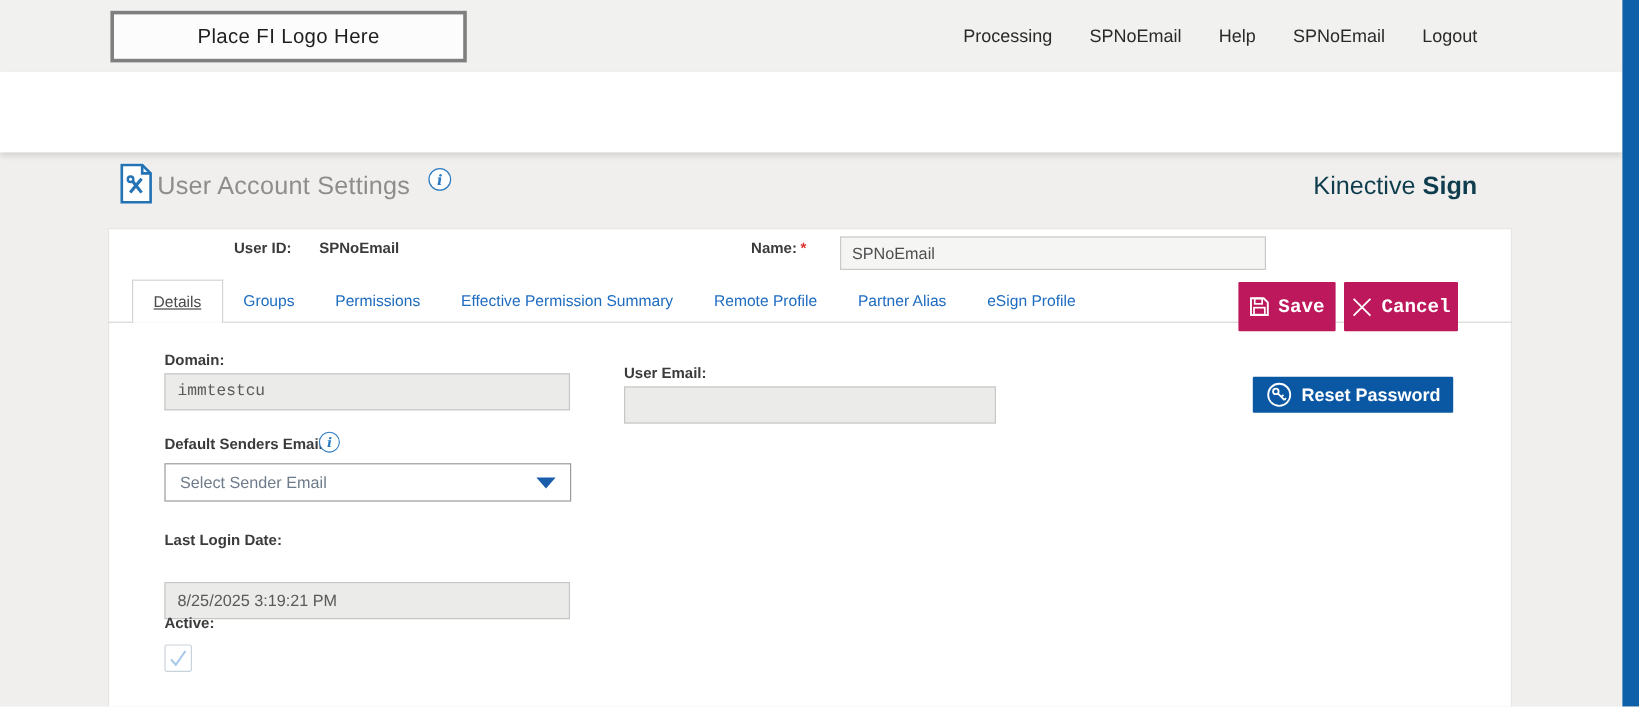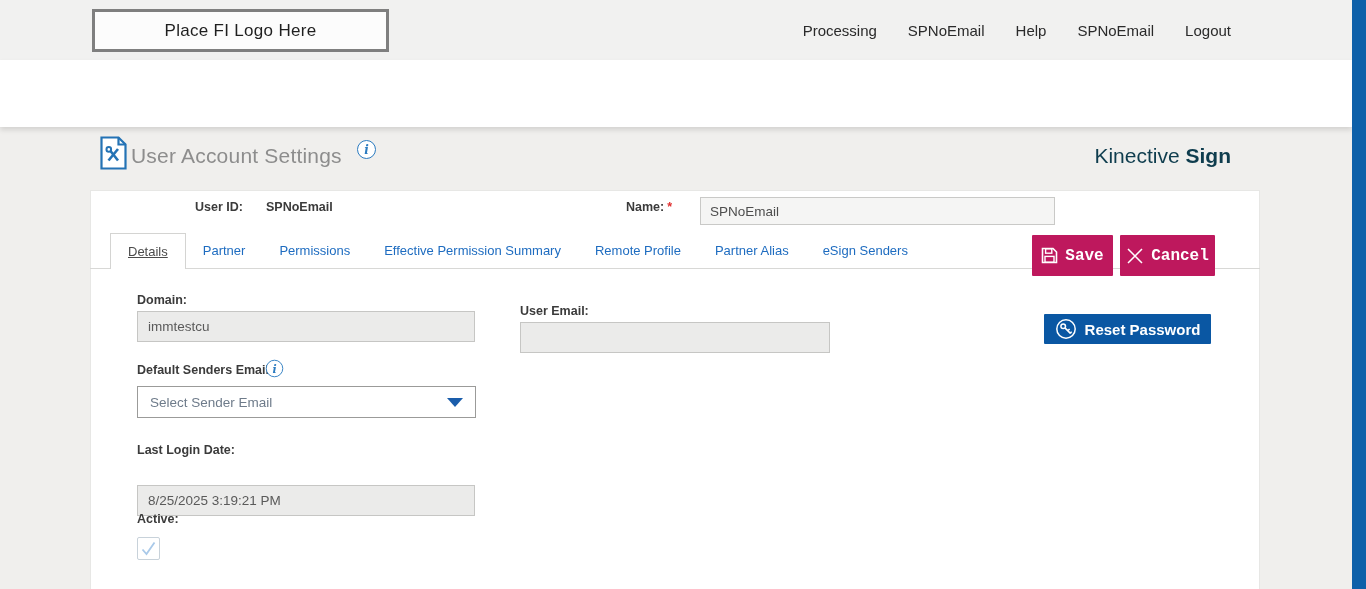--- a/index.html
+++ b/index.html
@@ -51,21 +51,21 @@
   .btn-blue { position:absolute; top:235px; height:41px; background:#be185d; color:#fff; border:none;
     font-family:Liberation Mono, monospace; font-size:16px; font-weight:700; display:flex; align-items:center;
     justify-content:center; gap:7px; cursor:pointer; border-radius:1px; z-index:2; }
   .btn-save { left:1032px; width:81px; }
   .btn-cancel { left:1120px; width:95px; }
 
   
   .lbl-domain { position:absolute; left:137px; top:293px; }
   .input-ro { position:absolute; background:#ebebea; border:1px solid #c6c6c4; font-family:"Liberation Sans",sans-serif;
     font-size:13.5px; color:#5a5a5a; padding:0 10px; }
-  .inp-domain { left:137px; top:311px; width:338px; height:31px; }
+  .inp-domain { left:137px; top:311px; width:338px; height:31px;font-family:Liberation Mono, monospace; }
   .lbl-useremail { position:absolute; left:520px; top:304px; }
   .inp-useremail { left:520px; top:322px; width:310px; height:31px; }
 
   .btn-reset { position:absolute; left:1044px; top:314px; width:167px; height:30px; background:#0a57a3; color:#fff;
     border:none; font-family:"Liberation Sans",sans-serif; font-size:15px; font-weight:700; display:flex;
     align-items:center; justify-content:center; gap:8px; cursor:pointer; border-radius:1px; }
 
   .lbl-dse { position:absolute; left:137px; top:363px; }
   .dse-info { position:absolute; left:265px; top:359px; transform:scale(.92); }
   .dropdown { position:absolute; left:137px; top:386px; width:339px; height:32px; background:#fff;
@@ -123,26 +123,26 @@
   <div class="field-label userid-label">User ID:</div>
   <div class="userid-value">SPNoEmail</div>
   <div class="field-label name-label">
     <span>Name:</span><span class="req">*</span>
   </div>
   <input class="name-input" type="text" value="SPNoEmail" style="">
 
   <div class="tab-underline"></div>
   <ul class="tabs">
     <li class="tab active">Details</li>
-    <li class="tab">Partner</li>
+    <li class="tab">Groups</li>
     <li class="tab">Permissions</li>
     <li class="tab">Effective Permission Summary</li>
     <li class="tab">Remote Profile</li>
     <li class="tab">Partner Alias</li>
-    <li class="tab">eSign Senders</li>
+    <li class="tab">eSign Profile</li>
   </ul>
 
   <button class="btn-blue btn-save">
     <svg width="17" height="17" viewBox="0 0 17 17">
       <path d="M1.5 1.5 h10.5 l3.5 3.5 v10.5 h-14 z" fill="none" stroke="#ffffff" stroke-width="1.6"></path>
       <rect x="4.6" y="1.8" width="6.2" height="4.4" fill="none" stroke="#ffffff" stroke-width="1.4"></rect>
       <rect x="4" y="9.4" width="9" height="5.8" fill="none" stroke="#ffffff" stroke-width="1.4"></rect>
     </svg>
     <span>Save</span>
   </button>

